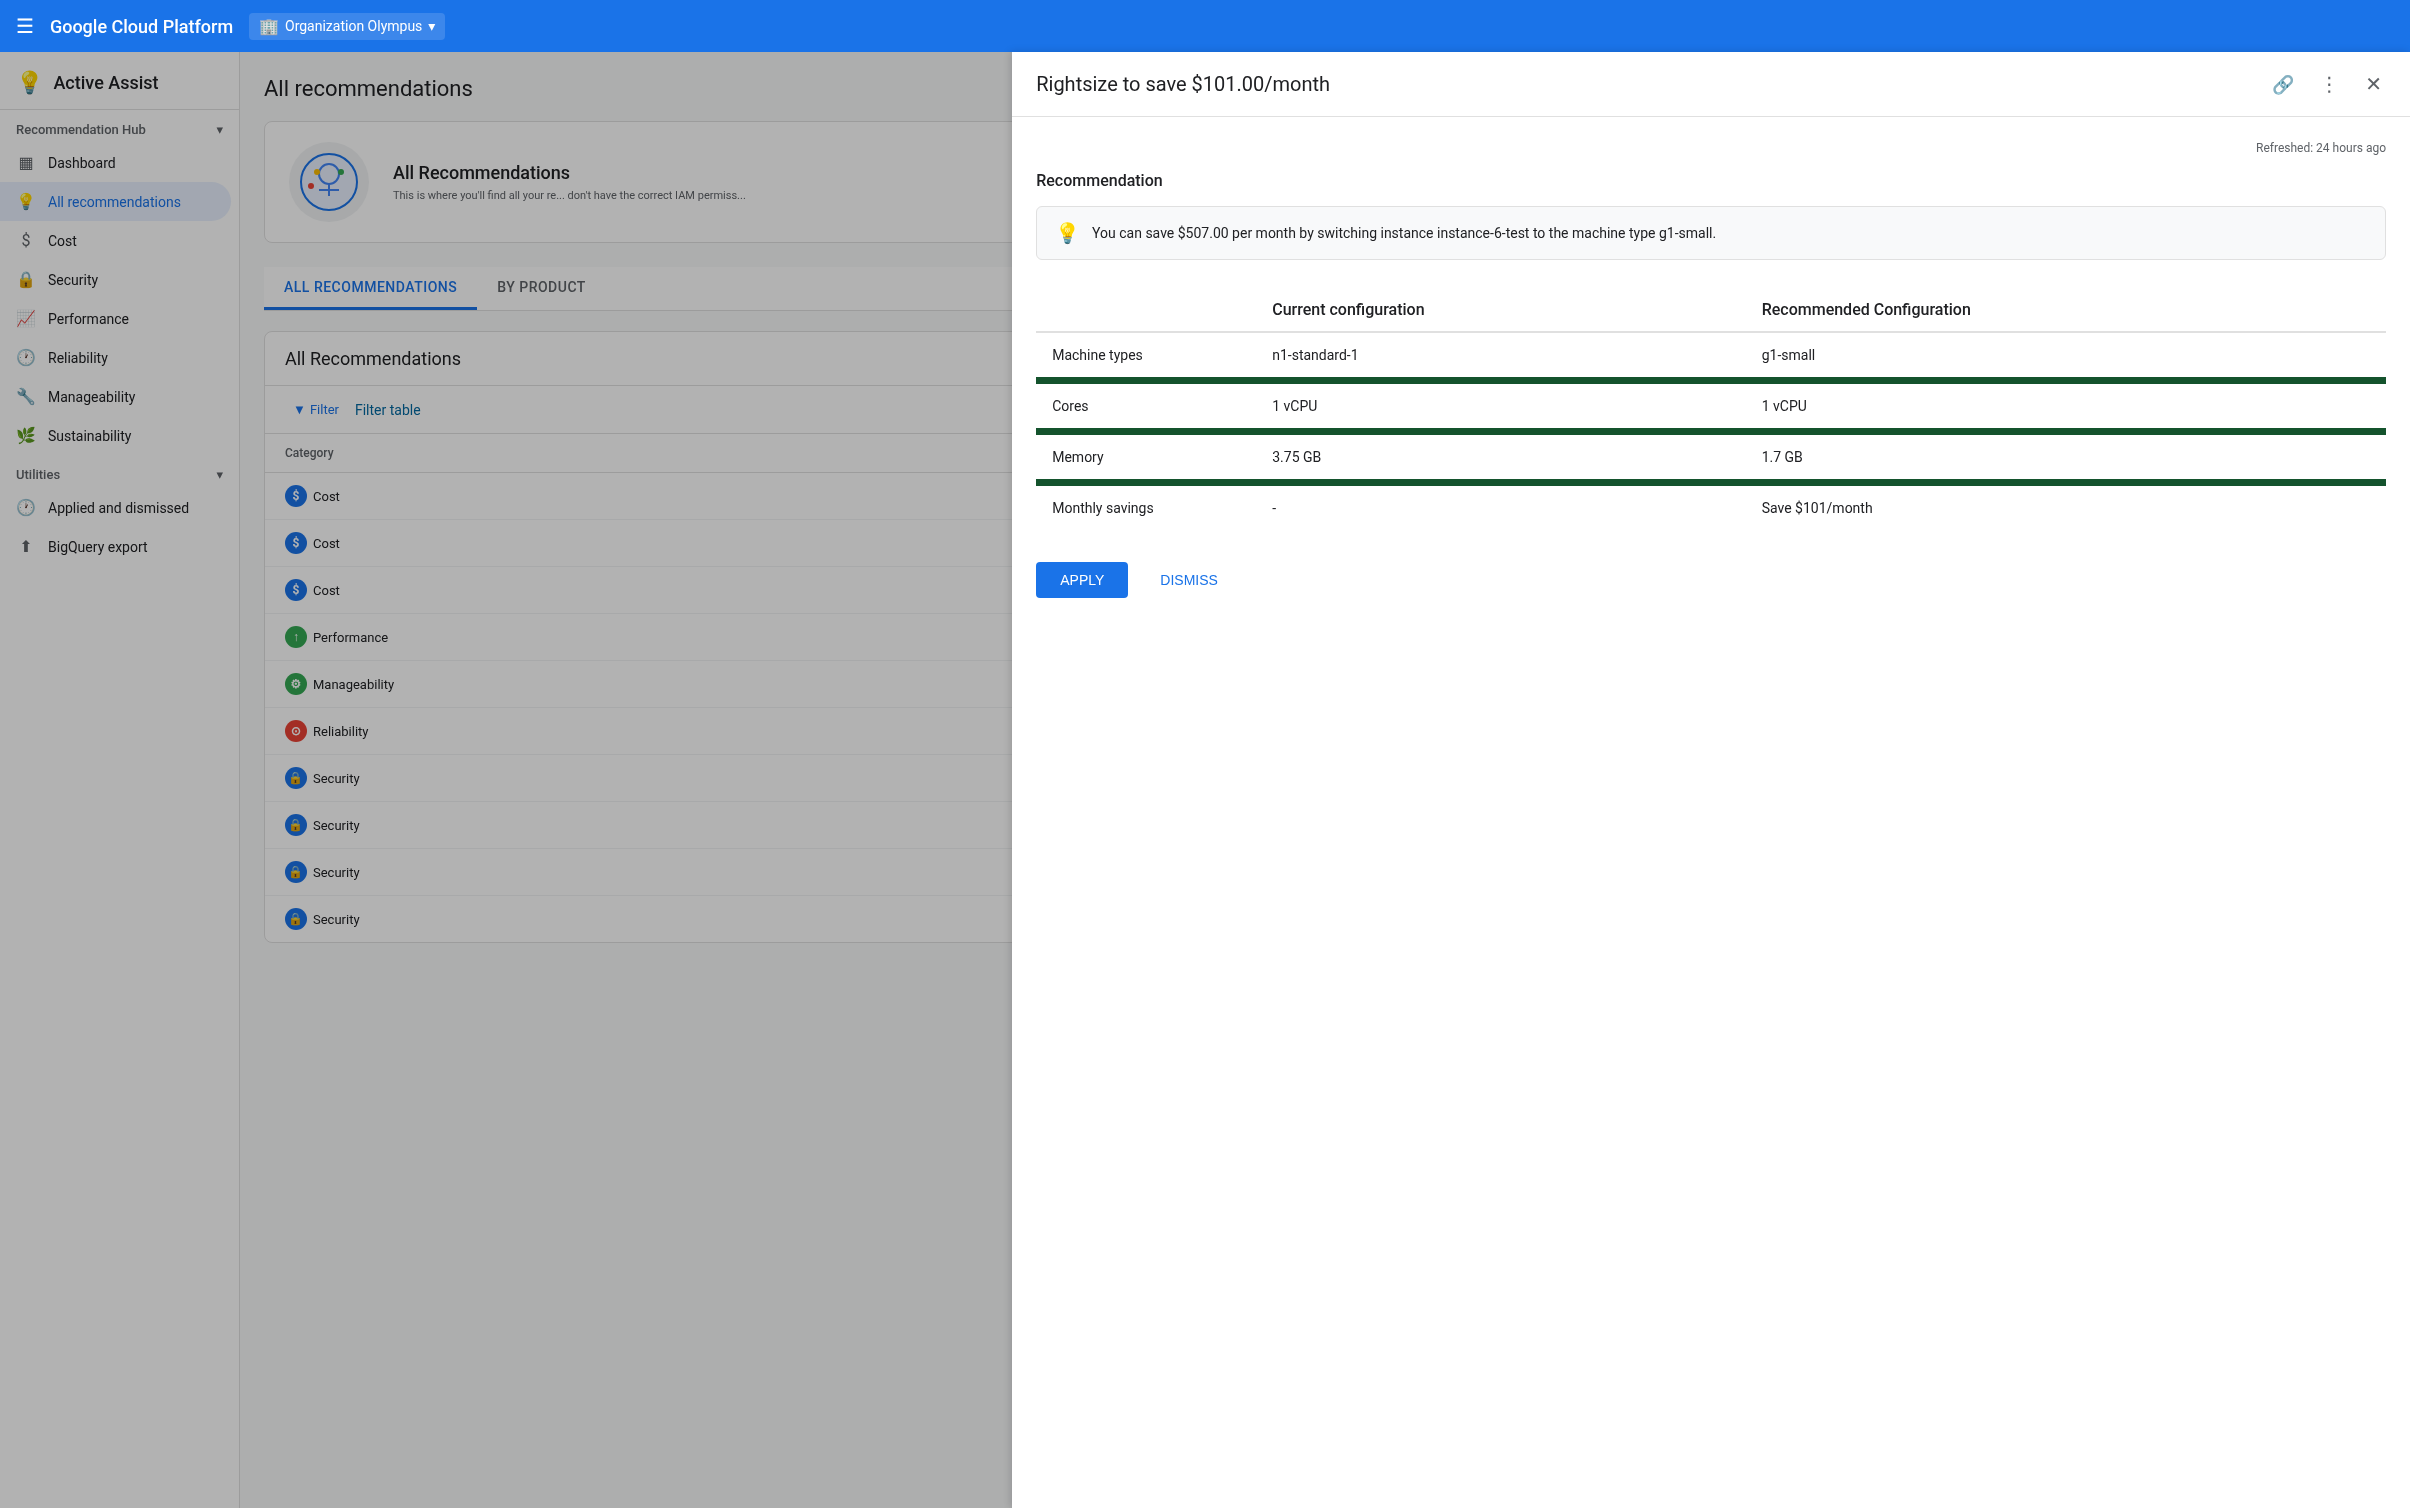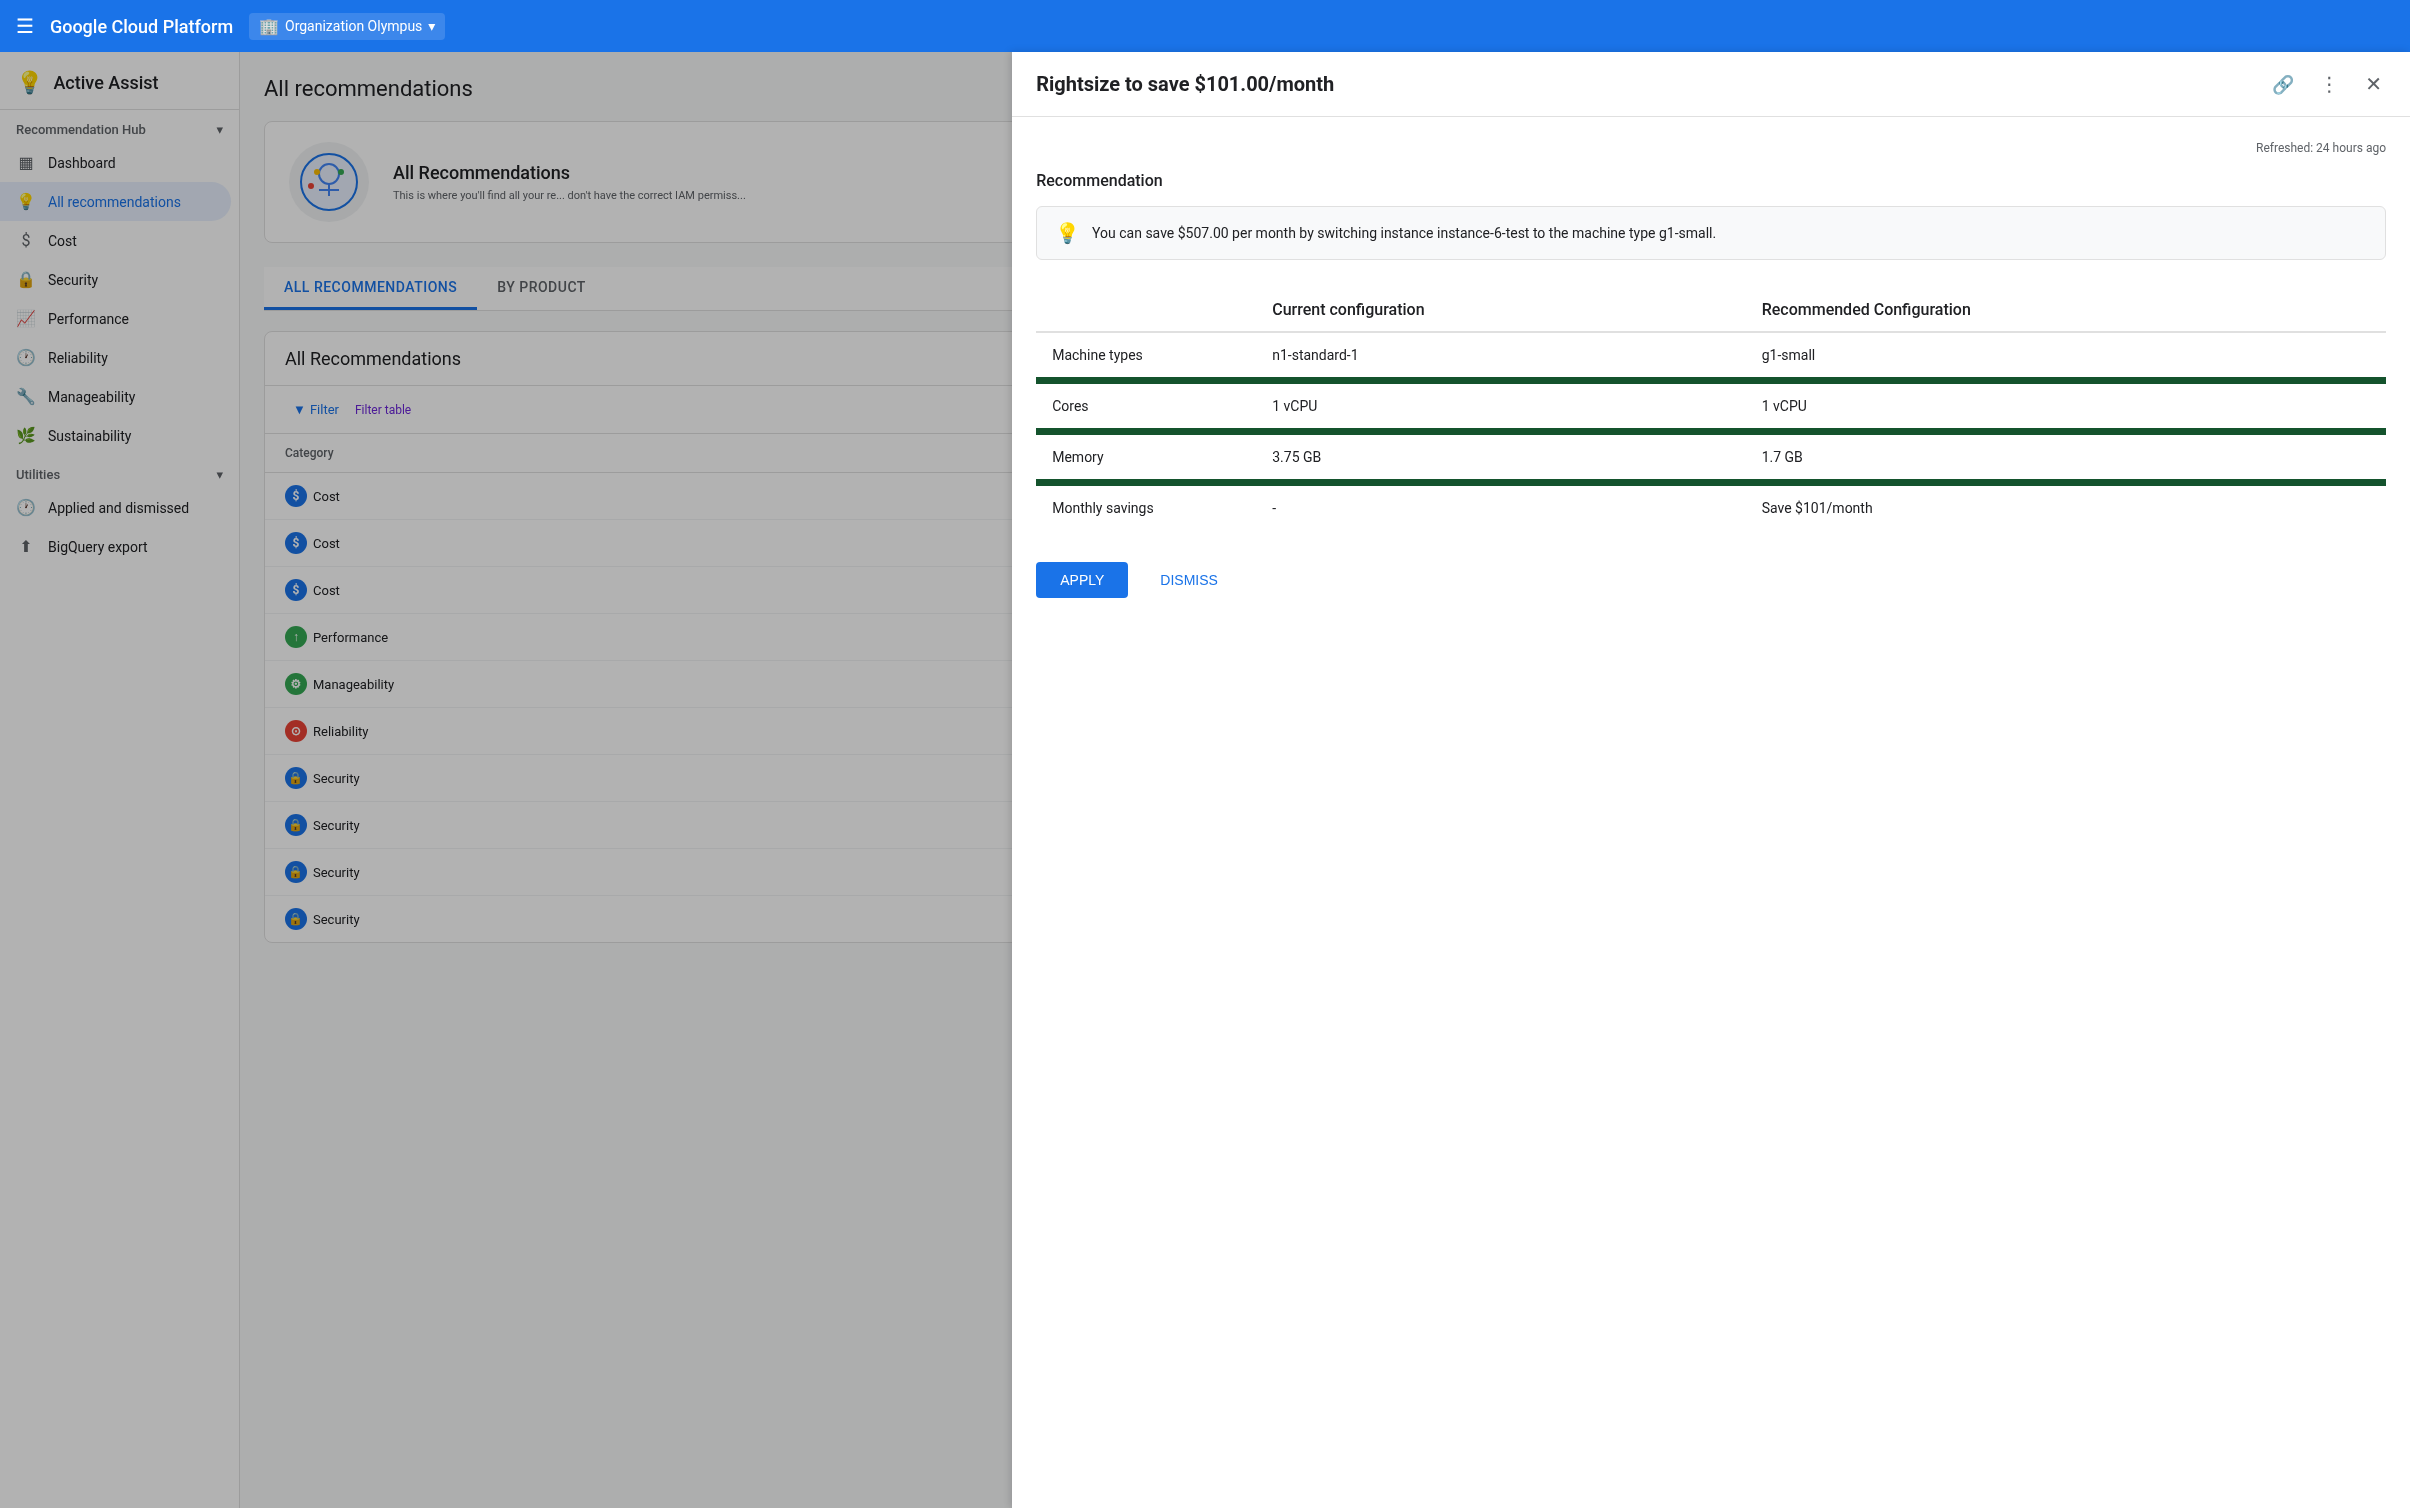--- a/index.html
+++ b/index.html
@@ -130,21 +130,21 @@
     .filter-bar {
       display: flex; align-items: center; gap: 8px;
       padding: 12px 20px;
       border-bottom: 1px solid #e0e0e0;
     }
     .filter-btn {
       display: flex; align-items: center; gap: 4px;
       font-size: 13px; color: #1a73e8; cursor: pointer; padding: 4px 8px;
       border-radius: 4px;
     }
-    .filter-label { font-size: 12px; color: #6d28d9; }
+    .filter-label { font-size: 14px; color: #0369a1; }
 
     .rec-table { width: 100%; border-collapse: collapse; }
     .rec-table th {
       text-align: left; padding: 12px 20px;
       font-size: 12px; font-weight: 500; color: #5f6368;
       border-bottom: 1px solid #e0e0e0;
     }
     .rec-table td { padding: 12px 20px; font-size: 13px; border-bottom: 1px solid #f1f3f4; }
     .rec-table tr:last-child td { border-bottom: none; }
 
@@ -178,21 +178,21 @@
       flex-direction: column;
       box-shadow: -2px 0 8px rgba(0,0,0,0.15);
       overflow-y: auto;
     }
     .panel-header {
       display: flex; align-items: center; justify-content: space-between;
       padding: 16px 24px;
       border-bottom: 1px solid #e0e0e0;
       position: sticky; top: 0; background: white; z-index: 10;
     }
-    .panel-title { font-size: 20px; font-weight: 700; color: #202124; }
+    .panel-title { font-size: 20px; font-weight: 400; color: #202124; }
     .panel-actions { display: flex; align-items: center; gap: 16px; }
     .panel-action-btn { color: #5f6368; cursor: pointer; font-size: 20px; padding: 4px; border-radius: 4px; }
 
     .panel-body { padding: 24px; }
     .panel-refreshed { text-align: right; font-size: 12px; color: #5f6368; margin-bottom: 16px; }
     .panel-section-title { font-size: 16px; font-weight: 500; margin-bottom: 16px; }
 
     .info-banner {
       background: #f8f9fa;
       border: 1px solid #e0e0e0;

